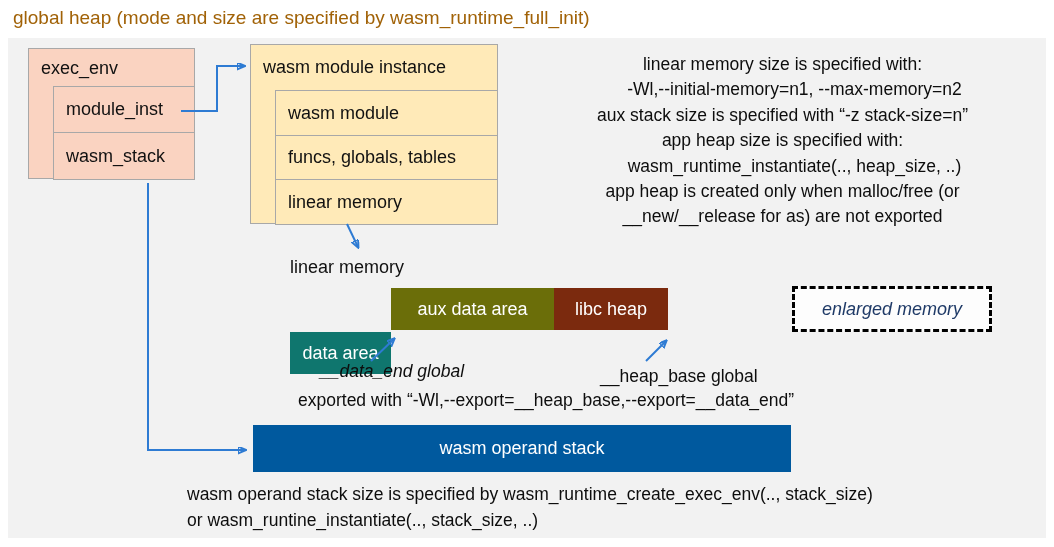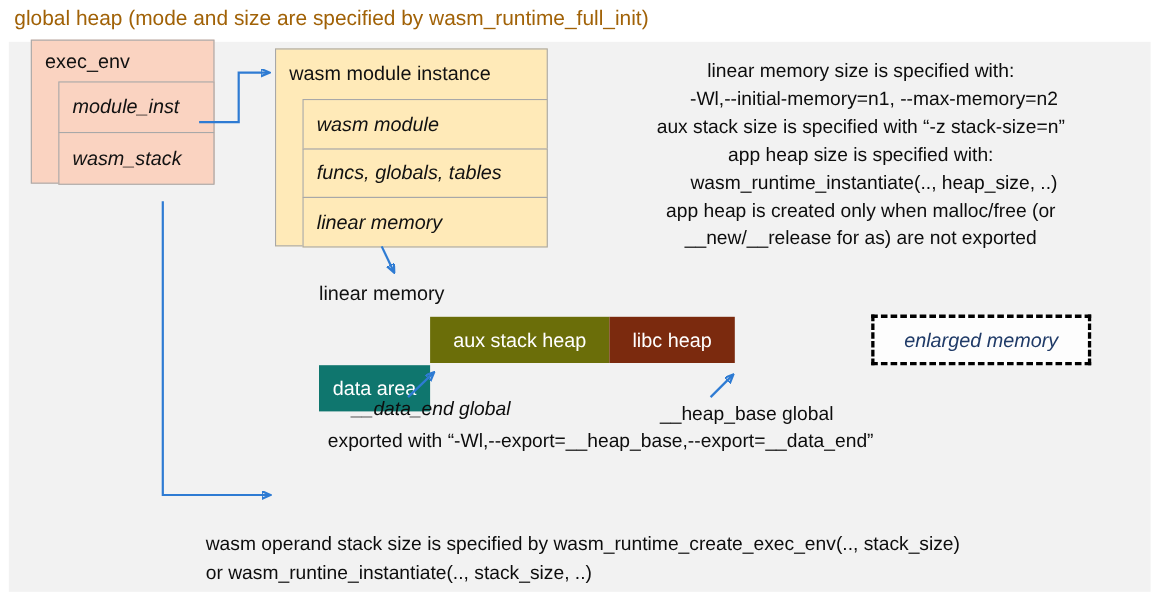--- a/index.html
+++ b/index.html
@@ -11,28 +11,28 @@
   }
   .title {
     position:absolute; left:13px; top:7px;
     font-size:19px; color:#a16207;
   }
   .panel {
     position:absolute; left:8px; top:38px; width:1038px; height:500px;
     background:#f2f2f2;
   }
   .box { position:absolute; border:1px solid #a8a8a8; }
-  .exec-env { left:28px; top:36px; width:167px; height:131px; background:#fad3c1; }
+  .exec-env { left:28px; top:48px; width:167px; height:131px; background:#fad3c1; }
   .mod-inst { left:250px; top:44px; width:248px; height:180px; background:#ffeab8; }
   .box-header { position:absolute; left:0; right:0; top:0; padding-left:12px; font-size:18px; }
   .exec-env .box-header { height:38px; line-height:38px; }
   .mod-inst .box-header { height:45px; line-height:45px; }
   .subrow {
     position:absolute; left:24px; right:-1px;
-    border:1px solid #a8a8a8; padding-left:12px; font-size:18px;font-style:italic;
+    border:1px solid #a8a8a8; padding-left:12px; font-size:18px;
   }
   .exec-env .subrow { background:#fad3c1; }
   .mod-inst .subrow { background:#ffeab8; }
   .exec-r0 { top:37px; height:47px; line-height:45px; }
   .exec-r1 { top:83px; height:48px; line-height:46px; }
   .mi-r0 { top:45px; height:46px; line-height:44px; }
   .mi-r1 { top:90px; height:45px; line-height:43px; }
   .mi-r2 { top:134px; height:46px; line-height:44px; }
 
   .notes-top {
@@ -104,29 +104,30 @@
     <div>aux stack size is specified with “-z stack-size=n”</div>
     <div>app heap size is specified with:</div>
     <div class="indent">wasm_runtime_instantiate(.., heap_size, ..)</div>
     <div>app heap is created only when malloc/free (or</div>
     <div>__new/__release for as) are not exported</div>
   </div>
 
   <div class="lm-label">linear memory</div>
   <div class="mem-bar">
     <div class="seg seg-data">data area</div>
-    <div class="seg seg-aux">aux stack heap</div>
+    <div class="seg seg-aux">aux data area</div>
     <div class="seg seg-libc">libc heap</div>
   </div>
   <div class="seg-enlarged">enlarged memory</div>
 
   <div class="ann ann-data-end">__data_end global</div>
   <div class="ann ann-heap-base">__heap_base global</div>
   <div class="ann ann-exported">exported with “-Wl,--export=__heap_base,--export=__data_end”</div>
 
+  <div class="operand-bar">wasm operand stack</div>
 
   <div class="notes-bottom">
     <div>wasm operand stack size is specified by wasm_runtime_create_exec_env(.., stack_size)</div>
     <div>or wasm_runtine_instantiate(.., stack_size, ..)</div>
   </div>
 
   <svg class="connectors" viewBox="0 0 1054 547" xmlns="http://www.w3.org/2000/svg">
     <defs>
       <marker id="arrw" markerWidth="9" markerHeight="8" refX="7" refY="3.5" orient="auto" markerUnits="userSpaceOnUse">
         <path d="M0,0 L8,3.5 L0,7 Z" fill="#2e7bd3" stroke="none"></path>

